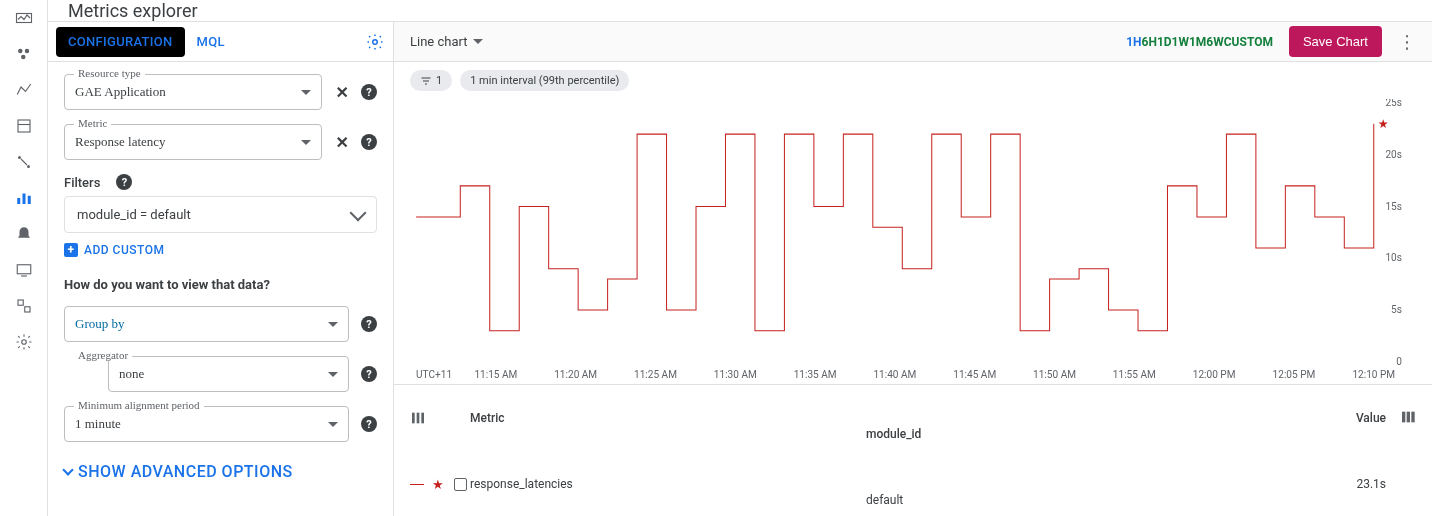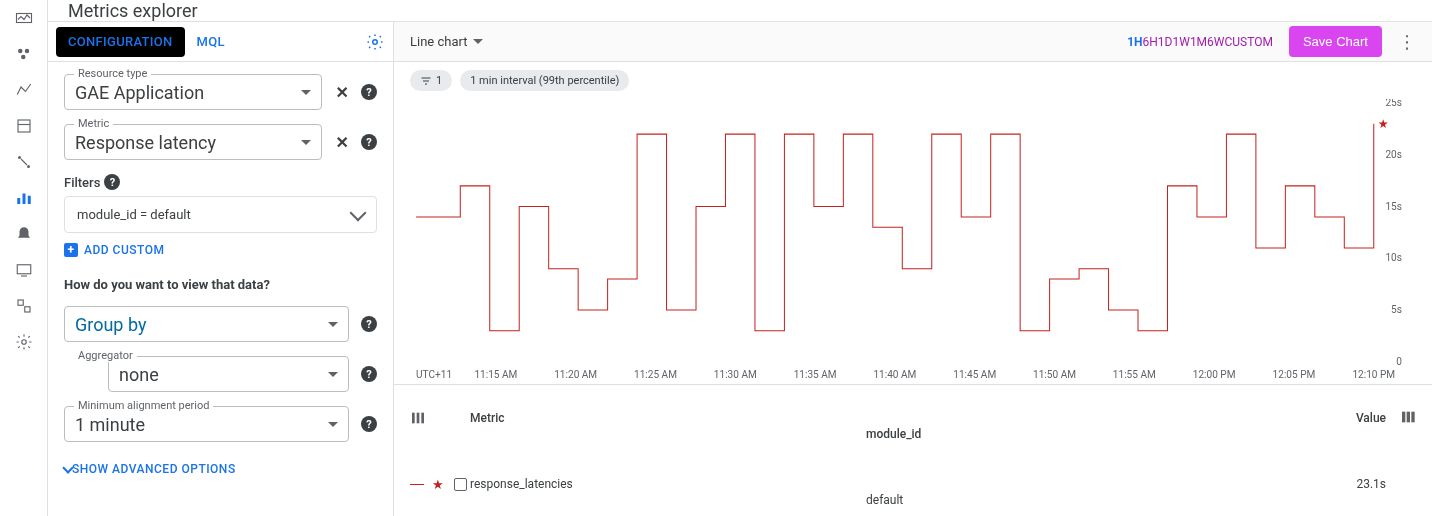--- a/index.html
+++ b/index.html
@@ -12,45 +12,45 @@
 .main { flex: 1; display: flex; flex-direction: column; }
 .top-header { height: 46px; border-bottom: 1px solid #e0e0e0; display: flex; align-items: center; padding-left: 20px; }
 .top-header h1 { font-size: 18px; font-weight: 400; color: #3c4043; }
 .content { flex: 1; display: flex; }
 .config-panel { width: 346px; border-right: 1px solid #e0e0e0; display: flex; flex-direction: column; overflow-y: auto; }
 .config-tabs { display: flex; align-items: center; border-bottom: 1px solid #e0e0e0; padding: 0 8px; height: 40px; }
 .tab { padding: 0 12px; height: 30px; display: flex; align-items: center; font-size: 13px; font-weight: 500; color: #1a73e8; cursor: pointer; letter-spacing: 0.3px; }
 .tab.active { background: #000000; border-radius: 4px; }
 .gear-right { margin-left: auto; color: #1a73e8; cursor: pointer; width: 20px; height: 20px; display: flex; align-items: center; justify-content: center; }
 .config-body { padding: 12px 16px; display: flex; flex-direction: column; gap: 14px; }
-.field-group { position: relative; }
+.field-group { position: relative; font-family: Liberation Serif, serif; }
 .field-label { position: absolute; top: -7px; left: 10px; background: #fff; padding: 0 4px; font-size: 11px; color: #5f6368; z-index: 2; }
 .field-box { border: 1px solid #bdbdbd; border-radius: 4px; height: 36px; display: flex; align-items: center; padding: 0 10px; }
-.field-value { flex: 1; font-size: 18px; color: #3c4043; }
+.field-value { flex: 1; font-size: 13px; color: #3c4043; }
 .tri-down { width: 0; height: 0; border-left: 5px solid transparent; border-right: 5px solid transparent; border-top: 5px solid #5f6368; cursor: pointer; }
 .x-btn { font-size: 16px; font-weight: 700; color: #3c4043; cursor: pointer; margin-left: 6px; }
 .help-dot { width: 16px; height: 16px; border-radius: 50%; background: #3c4043; color: #fff; font-size: 11px; font-weight: 700; display: flex; align-items: center; justify-content: center; cursor: pointer; margin-left: 4px; }
 .field-with-help { display: flex; align-items: center; gap: 8px; }
 .field-with-help .field-box { flex: 1; }
-.section-label { font-size: 13px; font-weight: 500; color: #3c4043; display: flex; align-items: center; gap: 0; }
+.section-label { font-size: 13px; font-weight: 500; color: #3c4043; display: flex; align-items: center; gap: 12px; }
 .filter-box { border: 1px solid #e0e0e0; border-radius: 4px; padding: 10px 12px; display: flex; align-items: center; justify-content: space-between; margin-top: 6px; }
 .filter-text { font-size: 13px; }
 .chevron-down { width: 12px; height: 12px; border-right: 2px solid #5f6368; border-bottom: 2px solid #5f6368; transform: rotate(45deg); margin-top: -4px; cursor: pointer; }
 .add-filter { margin-top: 10px; display: flex; align-items: center; gap: 6px; color: #1a73e8; font-size: 12px; font-weight: 500; cursor: pointer; letter-spacing: 0.5px; }
 .plus-box { width: 14px; height: 14px; background: #1a73e8; color: #fff; display: flex; align-items: center; justify-content: center; font-weight: 700; font-size: 12px; border-radius: 2px; }
 .view-question { font-size: 13px; font-weight: 700; margin-top: 6px; }
-.adv-toggle { display: flex; align-items: center; color: #1a73e8; font-size: 12px; font-weight: 500; cursor: pointer; letter-spacing: 0.5px; margin-top: 6px; }
+.adv-toggle { display: flex; align-items: center; gap: 6px; color: #1a73e8; font-size: 16px; font-weight: 500; cursor: pointer; letter-spacing: 0.5px; margin-top: 6px; }
 .chev-d-sm { width: 8px; height: 8px; border-right: 2px solid #1a73e8; border-bottom: 2px solid #1a73e8; transform: rotate(45deg); margin-top: -3px; }
 .chart-area { flex: 1; display: flex; flex-direction: column; }
 .chart-toolbar { height: 40px; border-bottom: 1px solid #e0e0e0; background: #fafafa; display: flex; align-items: center; padding: 0 16px; gap: 16px; }
 .chart-type { display: flex; align-items: center; gap: 6px; font-size: 13px; cursor: pointer; }
 .time-ranges { margin-left: auto; display: flex; align-items: center; }
-.time-btn { font-size: 12px; color: #a21caf; cursor: pointer; font-weight: 400; }
+.time-btn { font-size: 12px; color: #15803d; cursor: pointer; font-weight: 700; }
 .time-btn.active { color: #1a73e8; font-weight: 700; }
-.save-btn { background: #d946ef; color: #fff; border: none; border-radius: 4px; padding: 8px 14px; font-size: 13px; font-weight: 500; cursor: pointer; }
+.save-btn { background: #be185d; color: #fff; border: none; border-radius: 4px; padding: 8px 14px; font-size: 13px; font-weight: 500; cursor: pointer; }
 .more-dots { color: #5f6368; cursor: pointer; font-size: 18px; }
 .chip-row { padding: 8px 16px; display: flex; gap: 8px; align-items: center; }
 .chip { background: #e8eaed; border-radius: 12px; padding: 4px 10px; font-size: 11px; color: #3c4043; display: flex; align-items: center; gap: 4px; }
 .chart-container { flex: 1; position: relative; padding: 0 28px 0 12px; }
 svg.plot { width: 100%; height: 100%; }
 .axis-label { font-size: 10px; fill: #5f6368; }
 .data-line { fill: none; stroke: #c5221f; stroke-width: 1; }
 .star { fill: #c5221f; }
 .legend-table { border-top: 1px solid #e0e0e0; }
 .legend-header, .legend-row { display: flex; align-items: center; padding: 10px 16px; font-size: 12px; }

